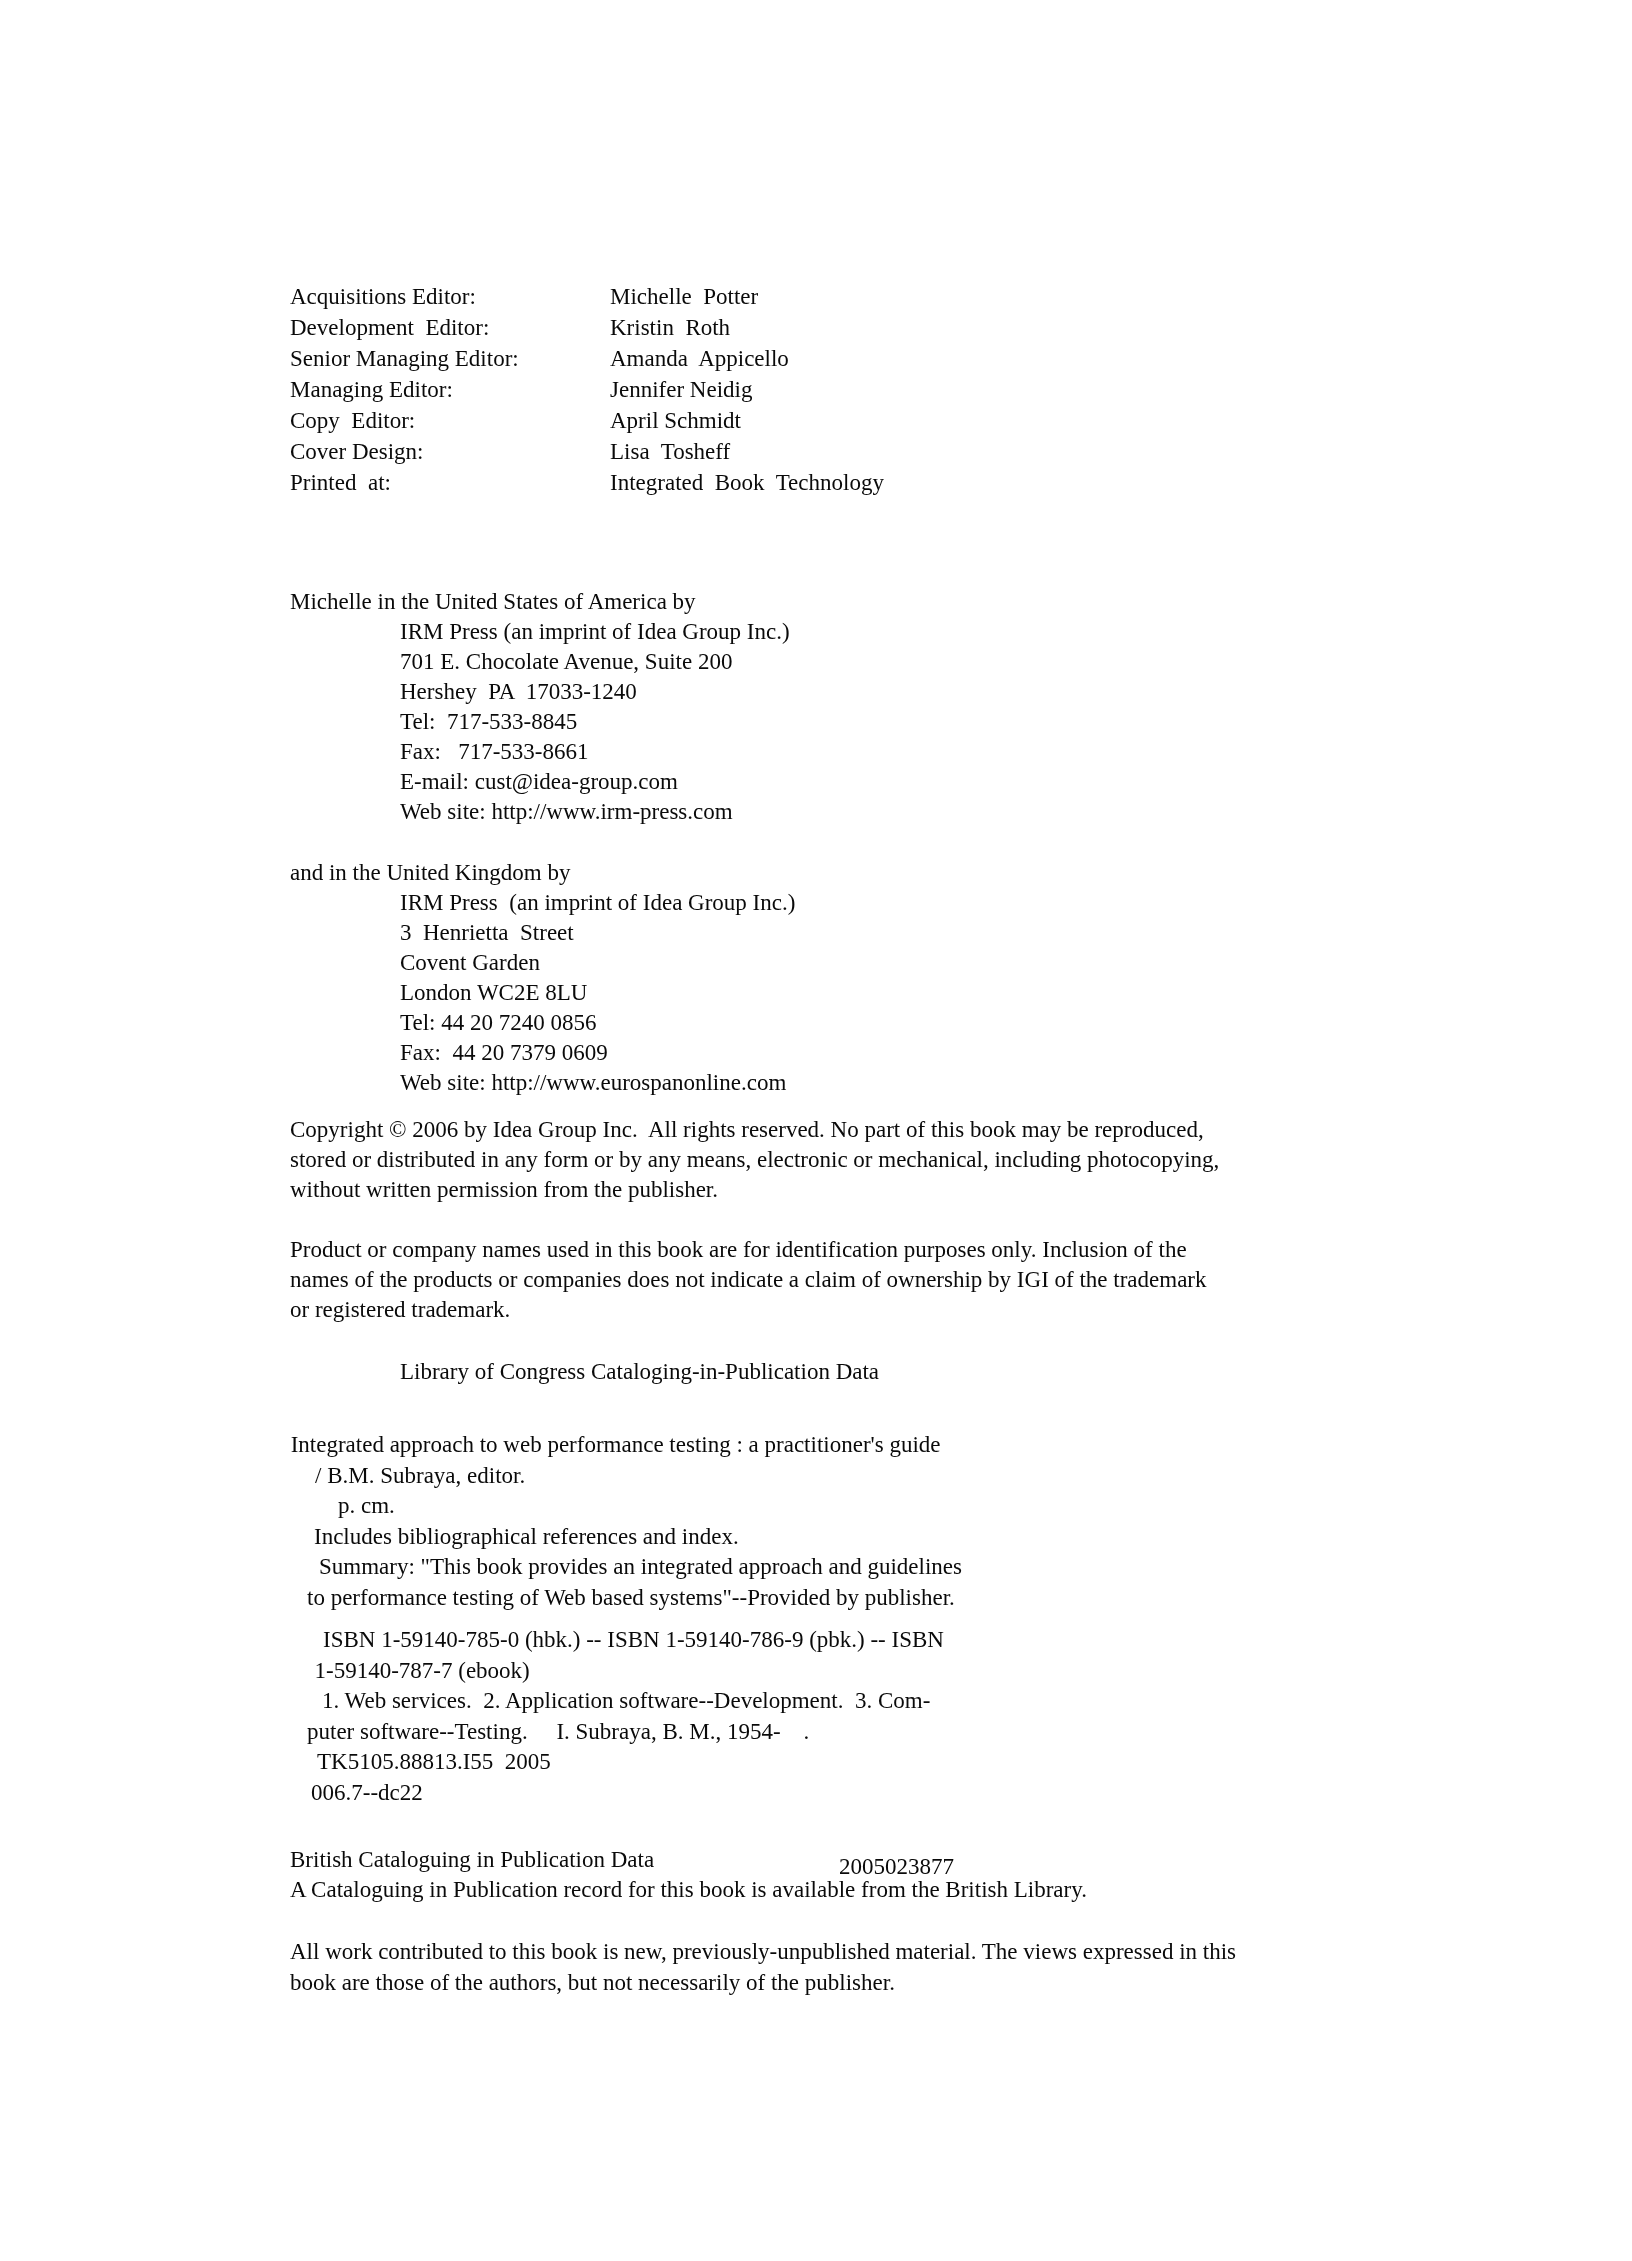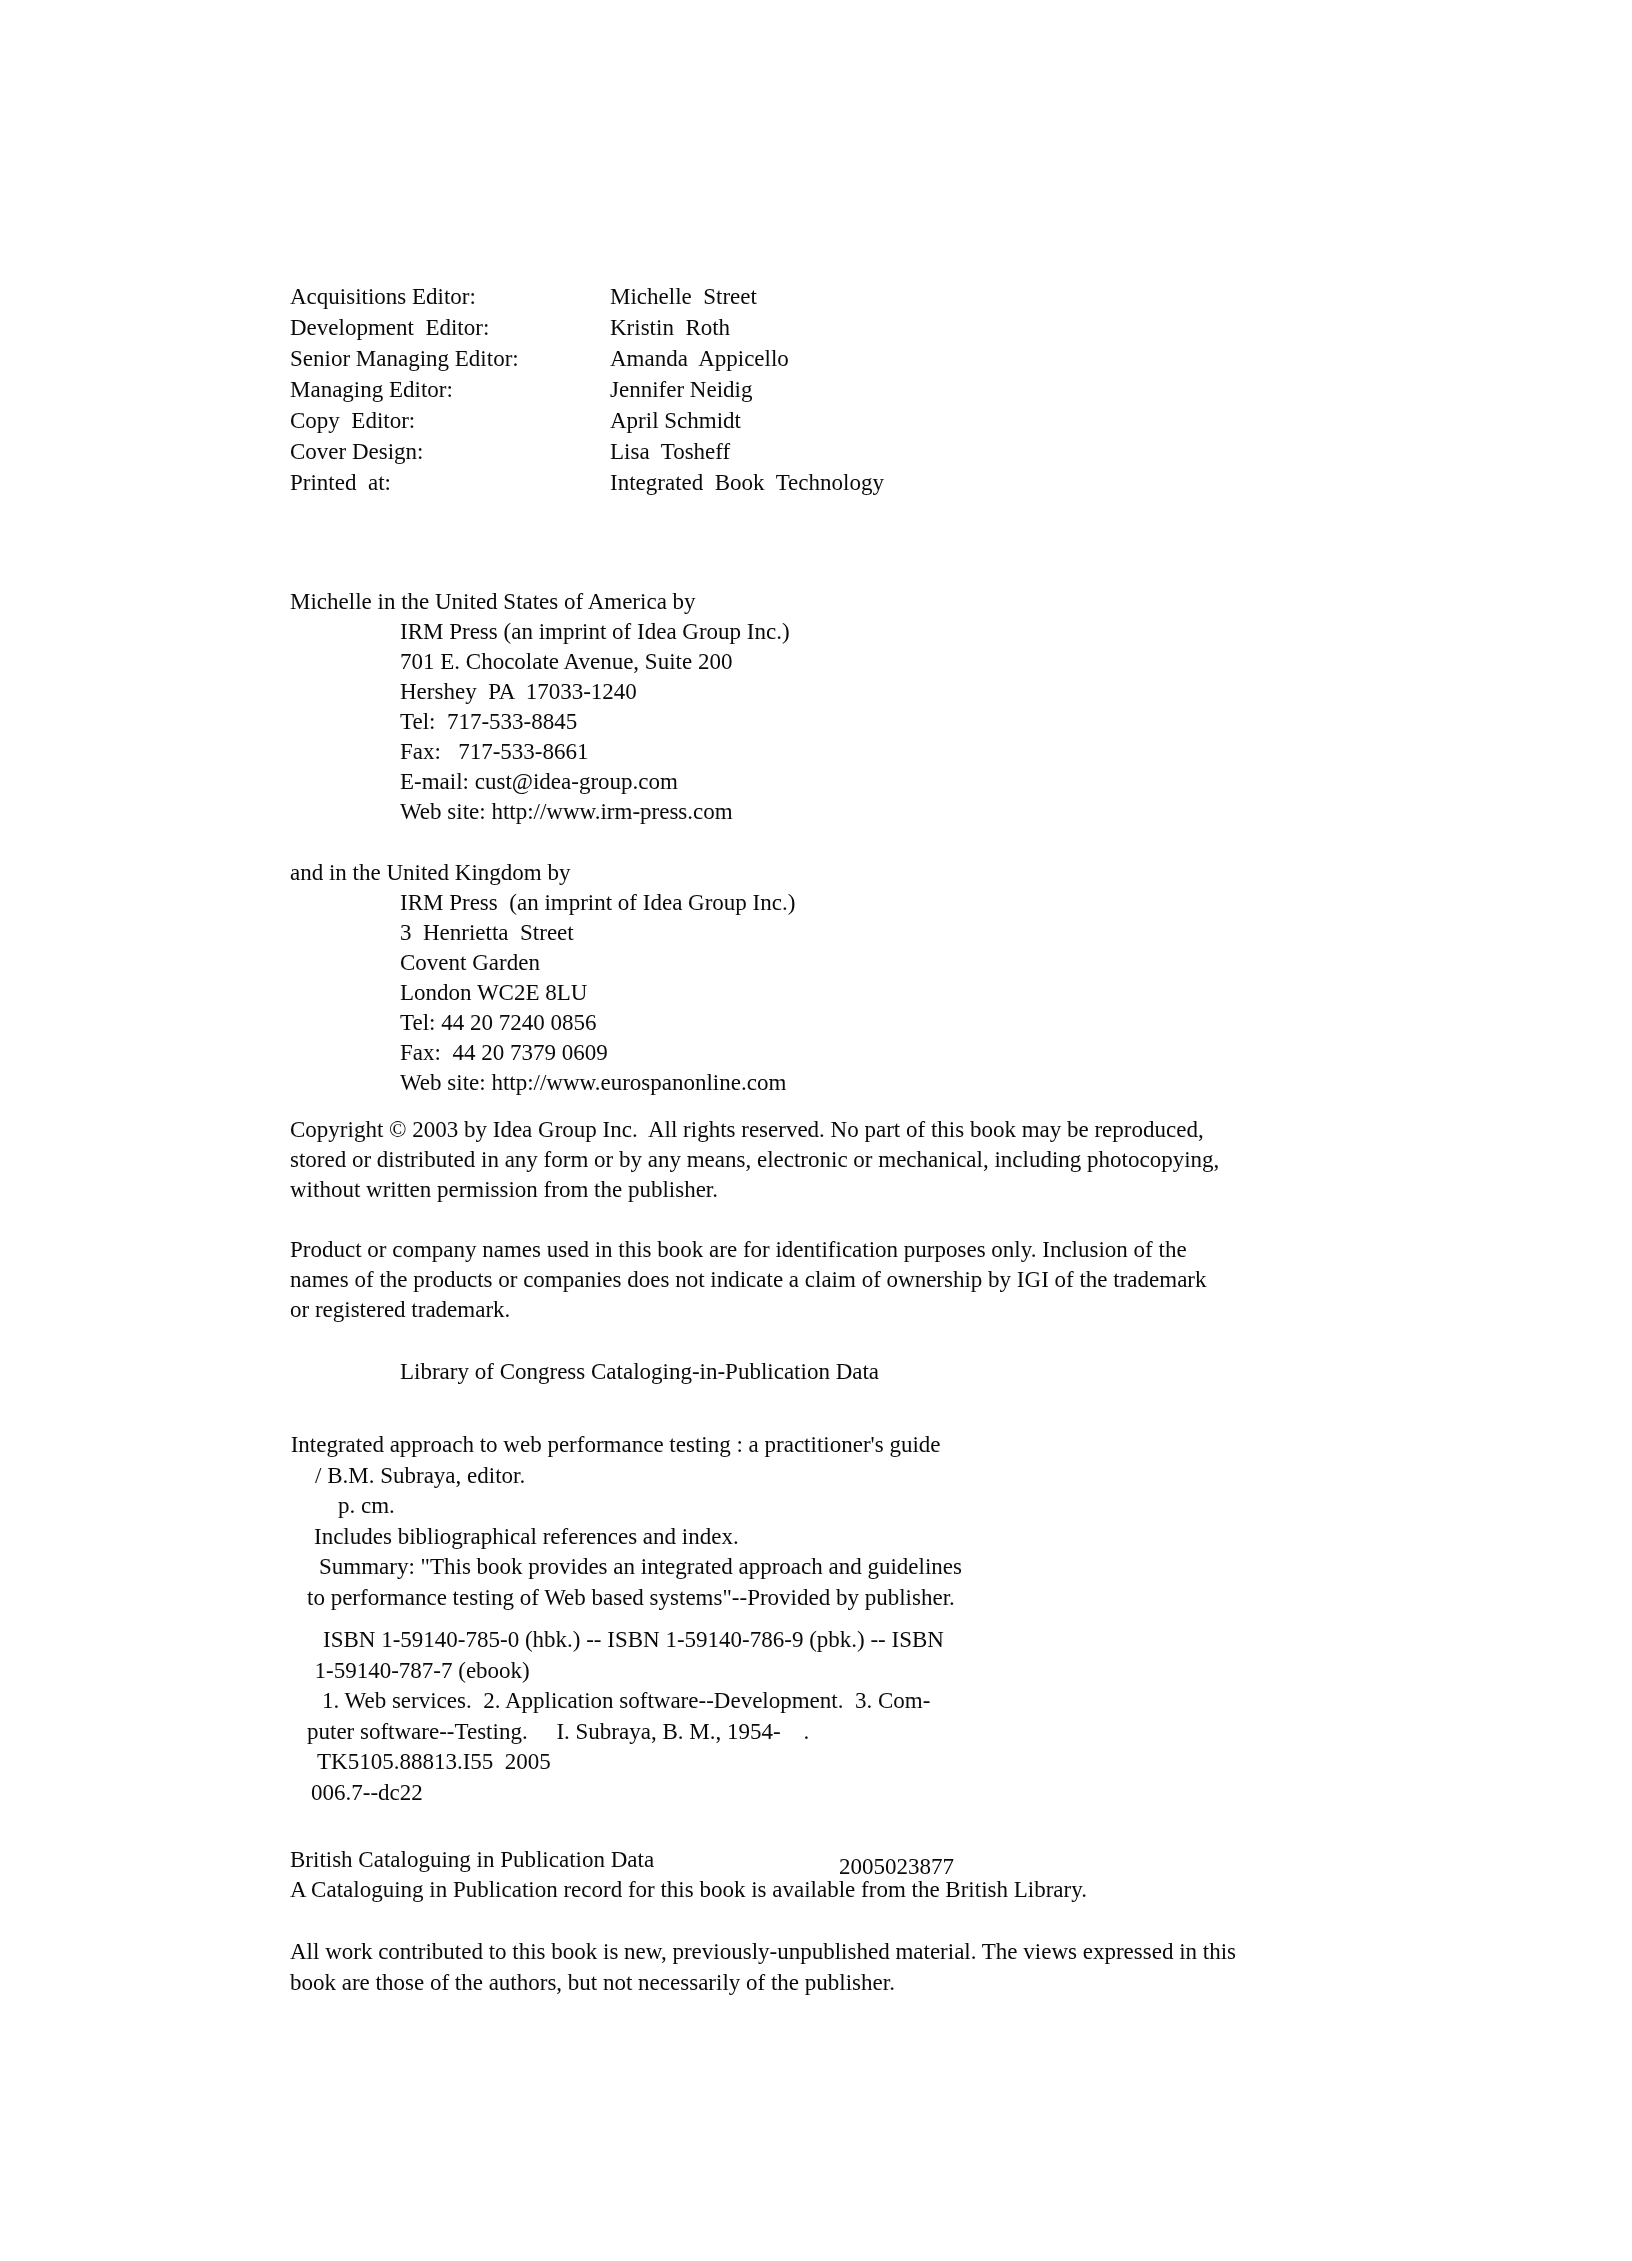--- a/index.html
+++ b/index.html
@@ -61,21 +61,21 @@
   
   .disclaimer { top: 1936px; }
   .disclaimer .line { line-height: 31px; }
 </style>
 </head>
 <body>
 
 <div class="page">
 
   <div class="block credits">
-    <div class="crow"><span class="clabel">Acquisitions Editor:</span><span class="cvalue">Michelle  Street</span></div>
+    <div class="crow"><span class="clabel">Acquisitions Editor:</span><span class="cvalue">Michelle  Potter</span></div>
     <div class="crow"><span class="clabel">Development  Editor:</span><span class="cvalue">Kristin  Roth</span></div>
     <div class="crow"><span class="clabel">Senior Managing Editor:</span><span class="cvalue">Amanda  Appicello</span></div>
     <div class="crow"><span class="clabel">Managing Editor:</span><span class="cvalue">Jennifer Neidig</span></div>
     <div class="crow"><span class="clabel">Copy  Editor:</span><span class="cvalue">April Schmidt</span></div>
     <div class="crow"><span class="clabel">Cover Design:</span><span class="cvalue">Lisa  Tosheff</span></div>
     <div class="crow"><span class="clabel">Printed  at:</span><span class="cvalue">Integrated  Book  Technology</span></div>
   </div>
 
   <div class="block us">
     <div class="line">Michelle in the United States of America by</div>
@@ -93,21 +93,21 @@
     <div class="line tab">IRM Press  (an imprint of Idea Group Inc.)</div>
     <div class="line tab">3  Henrietta  Street</div>
     <div class="line tab">Covent Garden</div>
     <div class="line tab">London WC2E 8LU</div>
     <div class="line tab">Tel: 44 20 7240 0856</div>
     <div class="line tab">Fax:  44 20 7379 0609</div>
     <div class="line tab">Web site: http://www.eurospanonline.com</div>
   </div>
 
   <div class="block para copyright">
-    <div class="line">Copyright © 2003 by Idea Group Inc.  All rights reserved. No part of this book may be reproduced,</div>
+    <div class="line">Copyright © 2006 by Idea Group Inc.  All rights reserved. No part of this book may be reproduced,</div>
     <div class="line">stored or distributed in any form or by any means, electronic or mechanical, including photocopying,</div>
     <div class="line">without written permission from the publisher.</div>
   </div>
 
   <div class="block para trademark">
     <div class="line">Product or company names used in this book are for identification purposes only. Inclusion of the</div>
     <div class="line">names of the products or companies does not indicate a claim of ownership by IGI of the trademark</div>
     <div class="line">or registered trademark.</div>
   </div>
 

